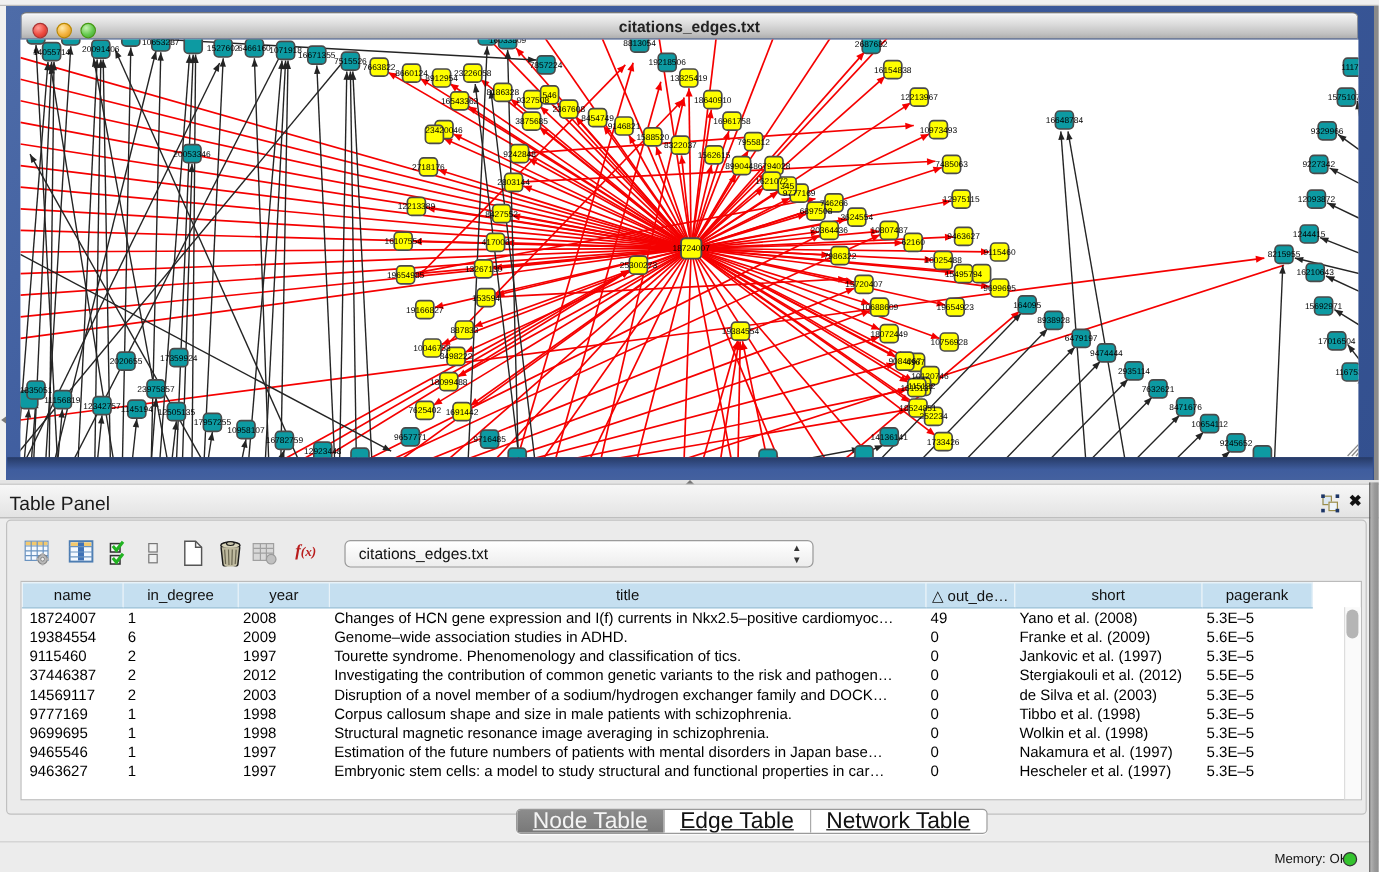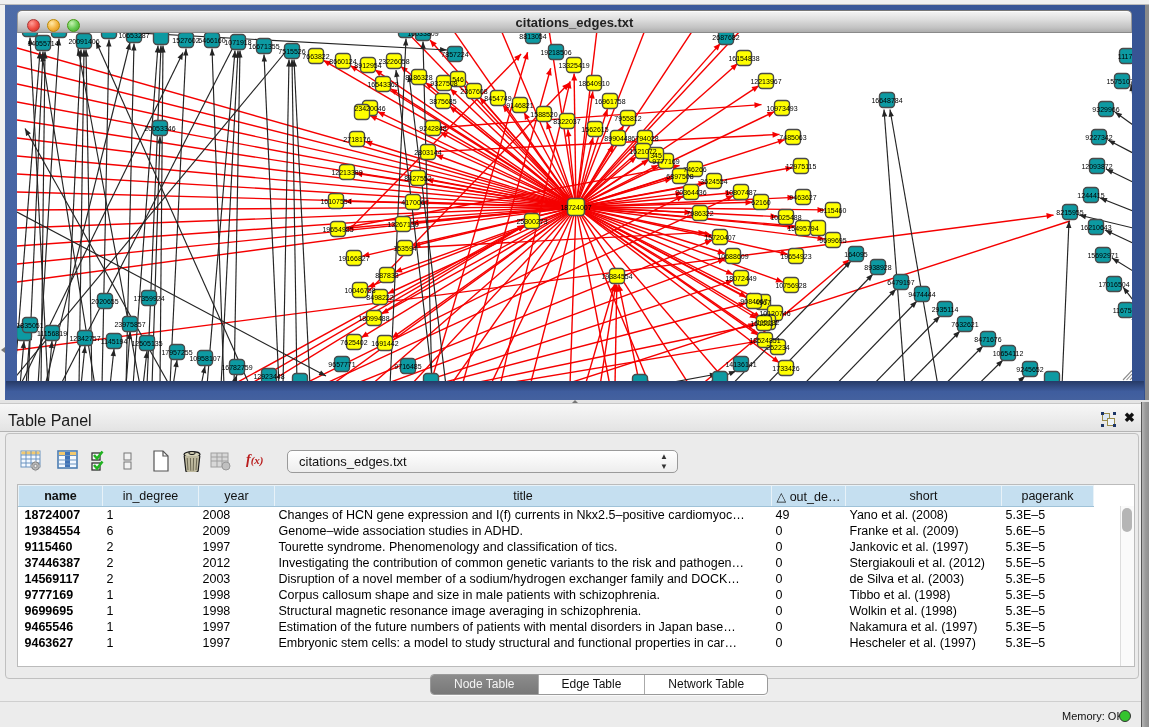--- a/index.html
+++ b/index.html
@@ -44,31 +44,31 @@
 #combo { position:absolute; left:287px; top:450px; width:391px; height:23px;
   background:linear-gradient(#ffffff,#ededed); border:1px solid #9a9a9a; border-radius:5px;
   font-size:13px; color:#111; line-height:21px; padding-left:11px; }
 #combo .arr { position:absolute; right:9px; top:1px; font-size:8px; color:#333; line-height:10px; text-align:center; }
 
 #tablewrap { position:absolute; left:17px; top:484px; width:1118px; height:183px; background:#fff; border:1px solid #bbb; overflow:hidden; }
 table { border-collapse:collapse; table-layout:fixed; width:1076px; font-size:12.5px; }
 th { background:#c5dff0; border:1px solid #e8f2f8; border-bottom:1px solid #9fc2d8; font-weight:normal; height:21px; font-size:12.5px; color:#111; padding:0; }
 td { height:16px; padding:0 0 0 4px; white-space:nowrap; overflow:hidden; color:#000; }
 td.c0 { padding-left:6px; }
-.c0 { width:84px;font-weight:bold; } .c1 { width:96px; } .c2 { width:76px; } .c3 { width:497px; }
+.c0 { width:84px; } .c1 { width:96px; } .c2 { width:76px; } .c3 { width:497px; }
 .c4 { width:74px; } .c5 { width:156px; } .c6 { width:92px; }
 
 #sbar { position:absolute; left:1120px; top:506px; width:14px; height:160px; background:#fafafa; border-left:1px solid #ddd; }
 #sthumb { position:absolute; left:1122px; top:508px; width:10px; height:24px; background:#b5b5b5; border-radius:5px; }
 
 #tabsrow { position:absolute; left:0; top:679px; width:1149px; height:22px; }
 #tabs { position:absolute; left:430px; top:674px; height:21px; display:flex;
   border:1px solid #9a9a9a; border-radius:4px; overflow:hidden; background:#fff;
   box-shadow:0 1px 0 rgba(255,255,255,.7); }
-#tabs div { padding:0 23px; font-size:12px; line-height:19px; color:#111; border-right:1px solid #aaa; }
+#tabs div { padding:0 13px; font-size:19px; line-height:19px; color:#111; border-right:1px solid #aaa;text-decoration:underline; }
 #tabs div:last-child { border-right:none; }
 #tabs .sel { background:linear-gradient(#8c8c8c,#787878); color:#f4f4f4; }
 
 #status { position:absolute; left:0; top:701px; width:1149px; height:26px; background:#ececec; border-top:1px solid #cfcfcf; }
 #status .m { position:absolute; left:1062px; top:8px; font-size:11px; color:#111; }
 #status .led { position:absolute; left:1119px; top:8px; width:12px; height:12px; border-radius:50%; background:#35c42f; border:1.5px solid #333; }
 #rightstrip-bot { position:absolute; left:1141px; top:402px; width:8px; height:325px;
   background:linear-gradient(90deg,#b5b5b5,#9a9a9a 50%,#8f8f8f); border-left:1px solid #555; }
 </style></head>
 <body>

